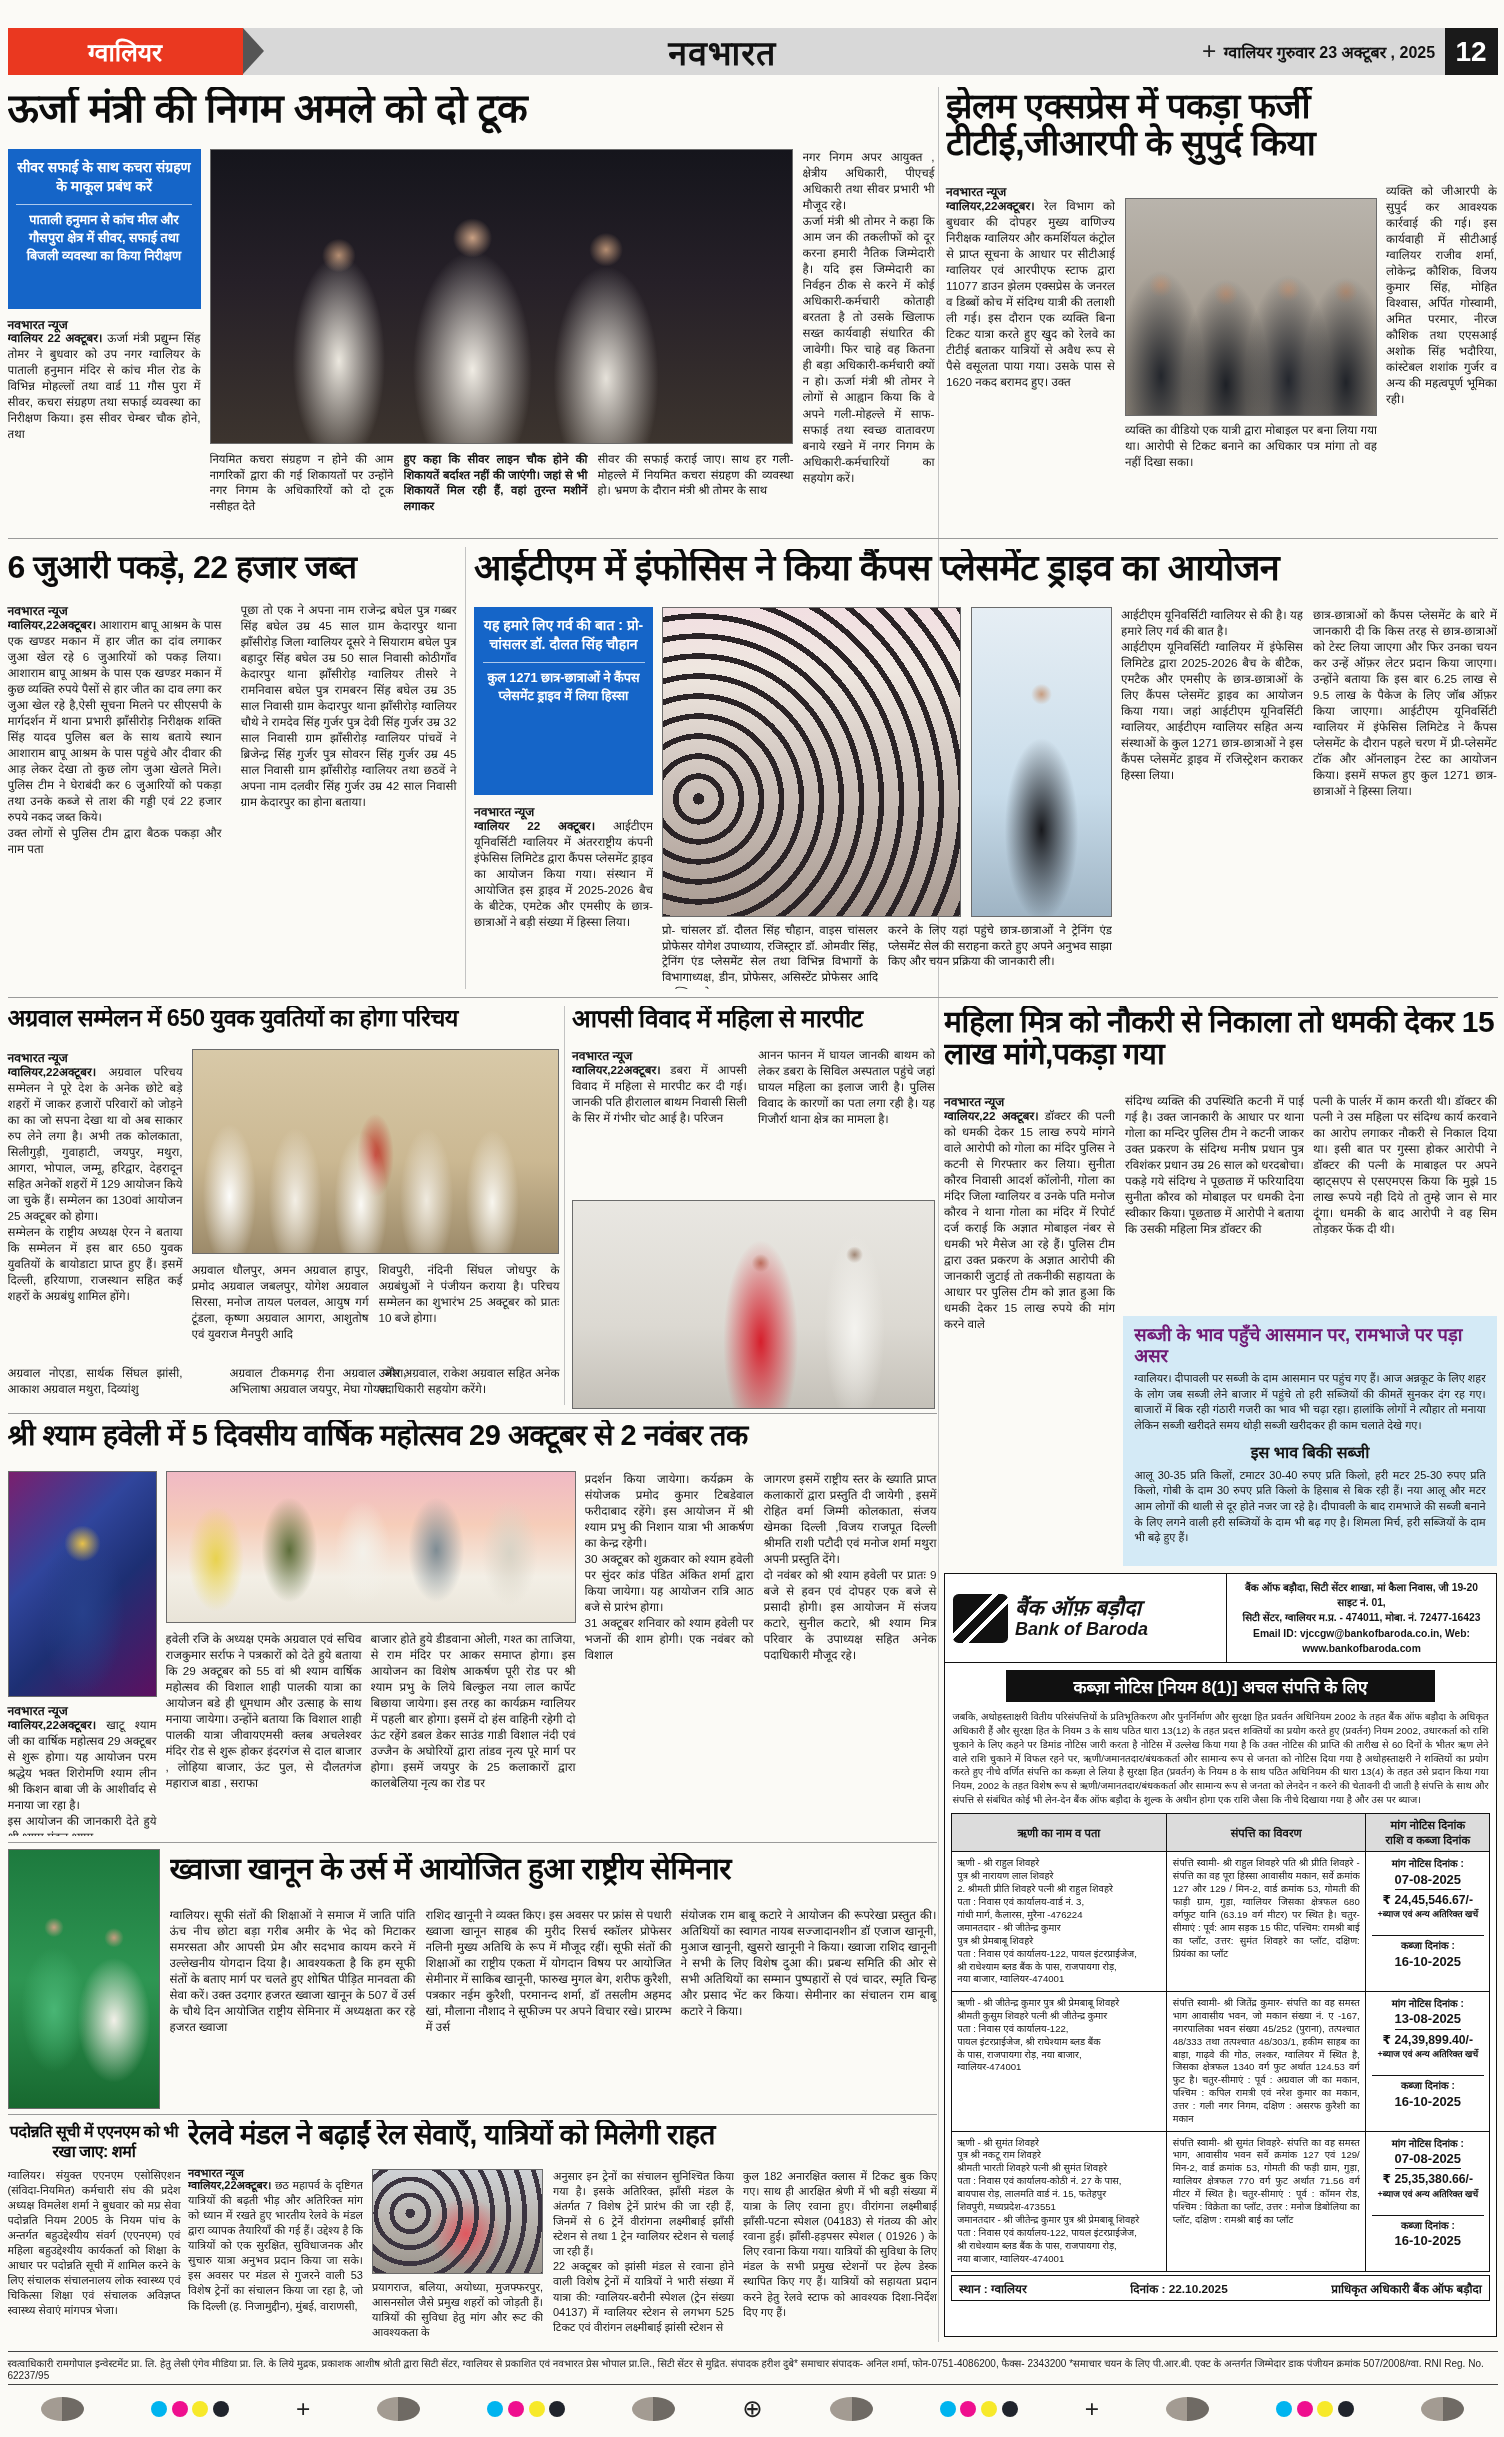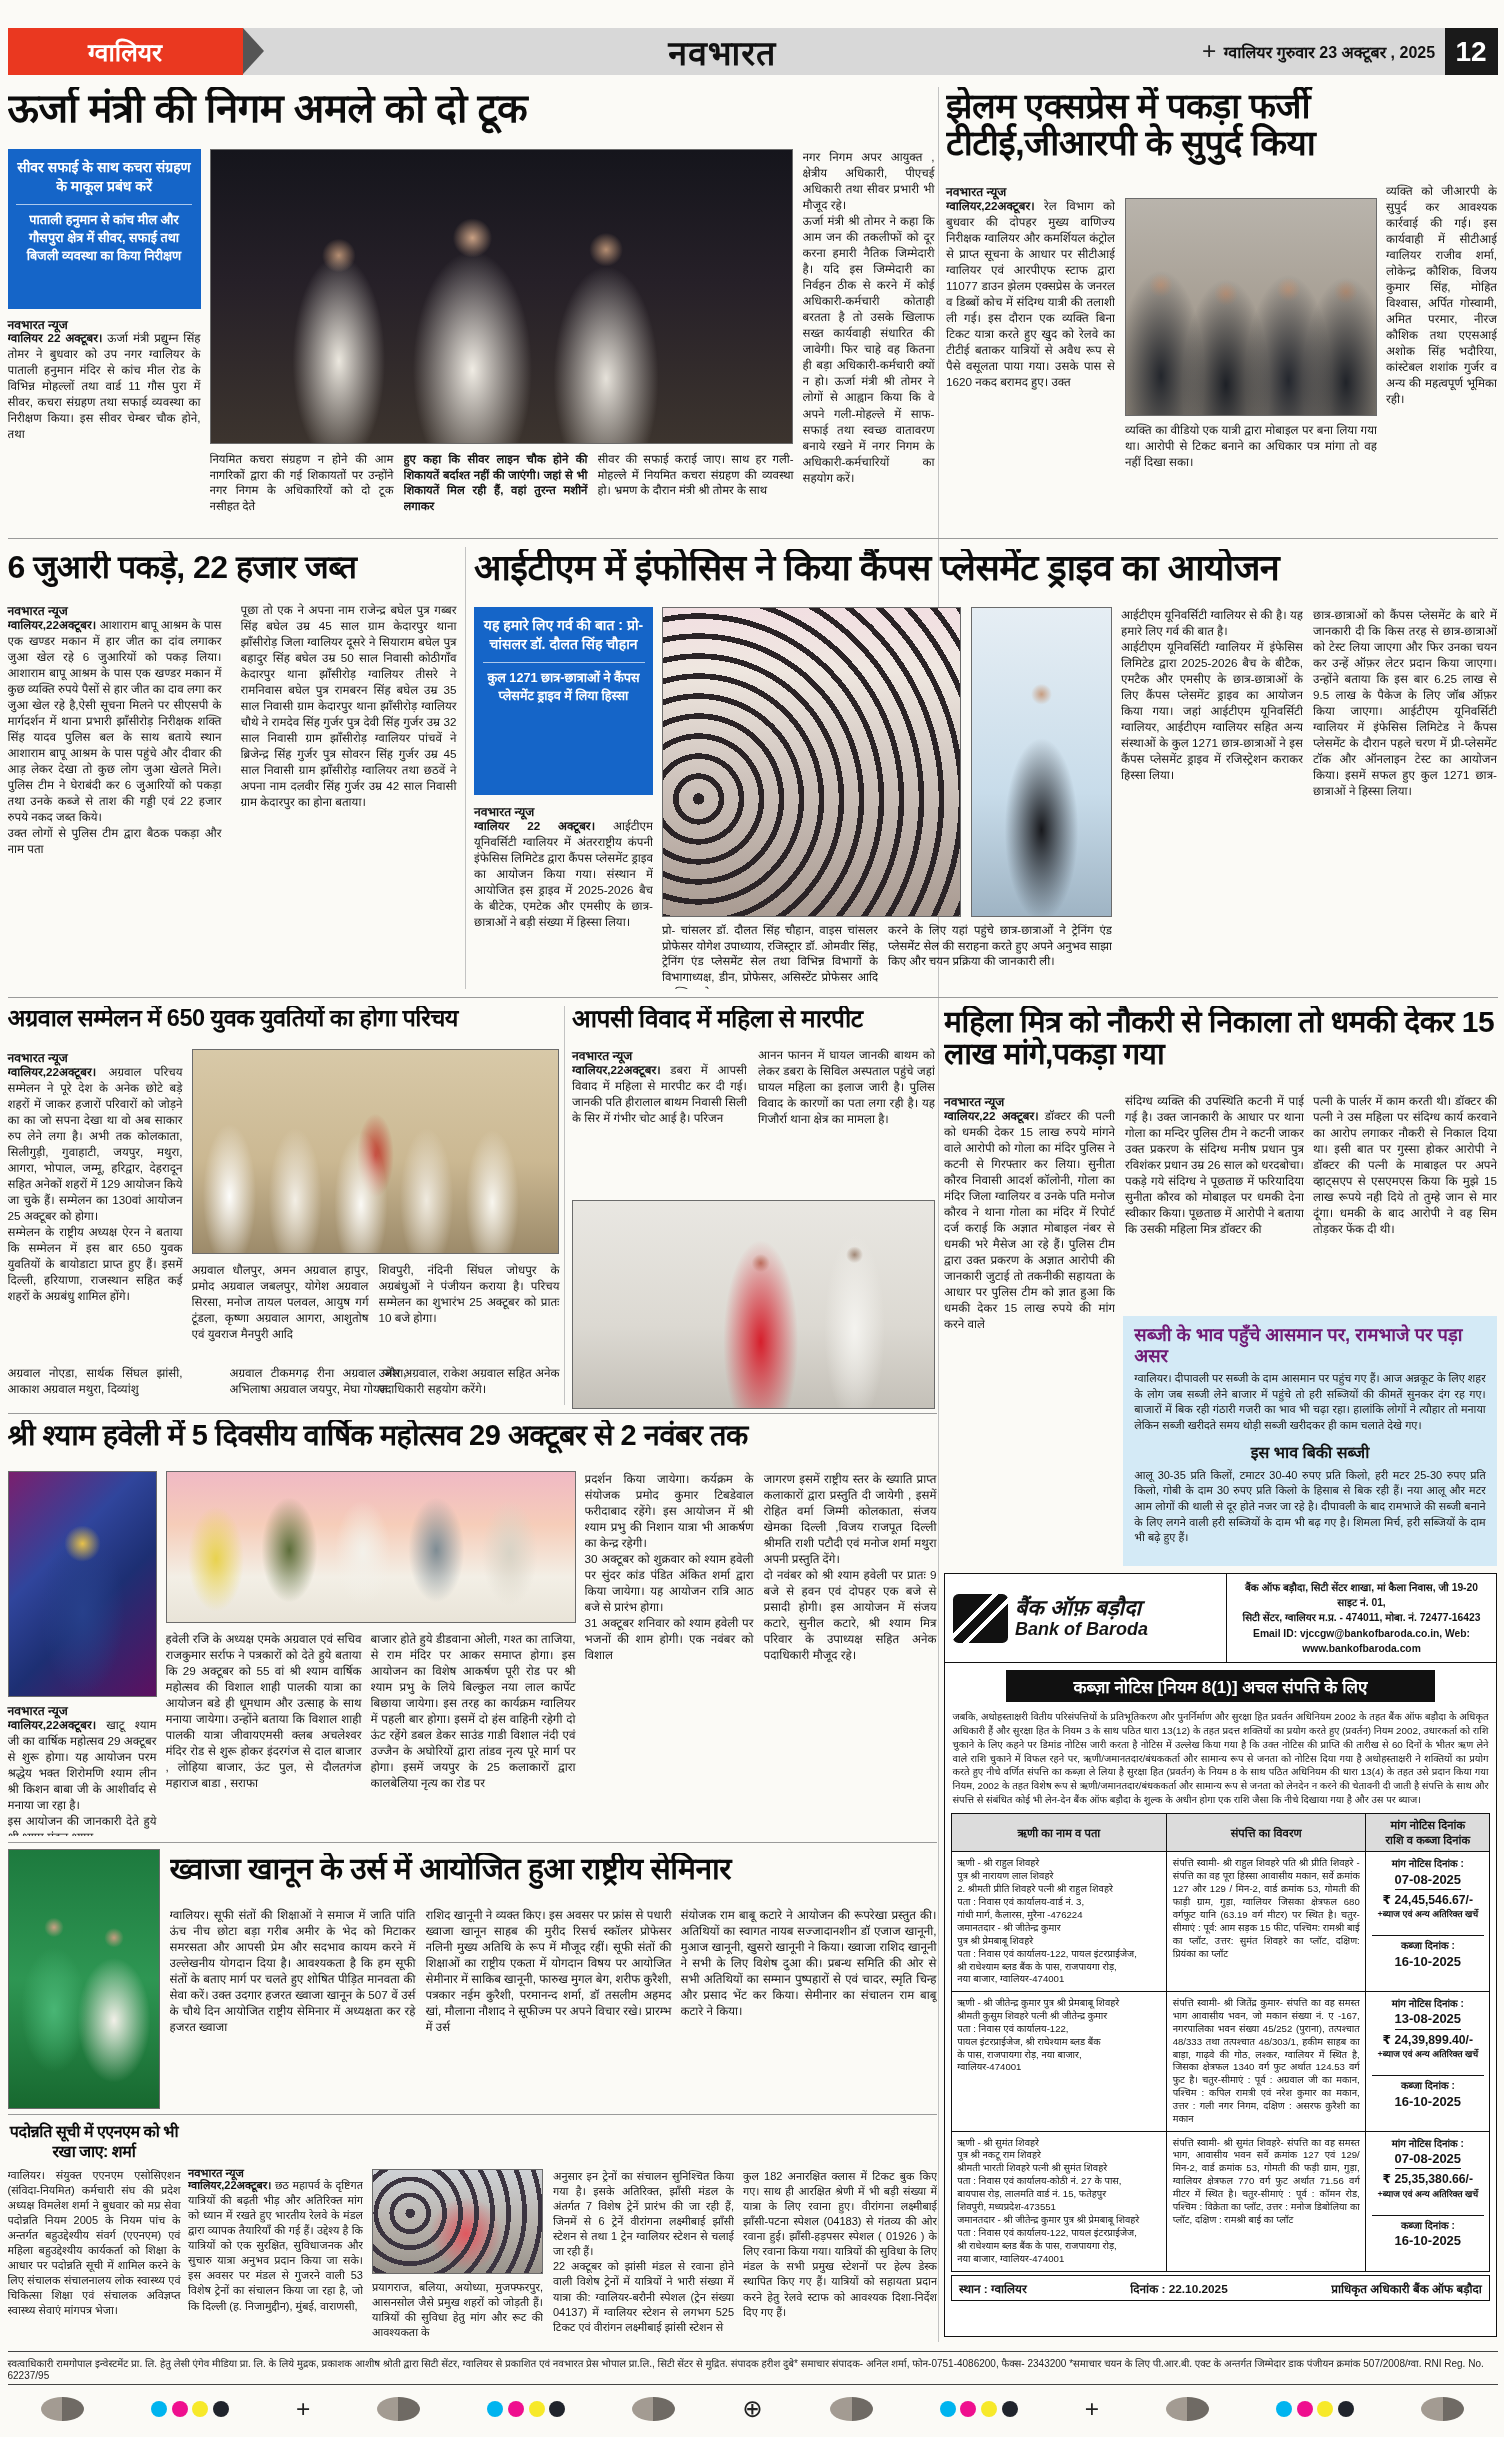--- a/index.html
+++ b/index.html
@@ -211,20 +211,21 @@
   </div>
 
   <div class="abs hrule" style="left:7.5px;top:2114px;width:929px;"></div>
 
   <div class="abs" style="left:7.5px;top:2122px;width:173px;height:220px;">
     <div class="hl" style="font-size:16px;text-align:center;line-height:1.25;margin-bottom:5.6px;">पदोन्नति सूची में एएनएम को भी रखा जाए: शर्मा</div>
     <div class="body" style="font-size:11px;height:167px;">ग्वालियर। संयुक्त एएनएम एसोसिएशन (संविदा-नियमित) कर्मचारी संघ की प्रदेश अध्यक्ष विमलेश शर्मा ने बुधवार को मप्र सेवा पदोन्नति नियम 2005 के नियम पांच के अन्तर्गत बहुउद्देश्यीय संवर्ग (एएनएम) एवं महिला बहुउद्देश्यीय कार्यकर्ता को शिक्षा के आधार पर पदोन्नति सूची में शामिल करने के लिए संचालक संचालनालय लोक स्वास्थ्य एवं चिकित्सा शिक्षा एवं संचालक अविज्ञप्त स्वास्थ्य सेवाएं मांगपत्र भेजा।</div>
   </div>
 
   <div class="abs" style="left:188px;top:2120px;width:749px;height:222px;">
+    <div class="abs hl one" style="left:0;top:0;width:749px;height:41px;font-size:28px;">रेलवे मंडल ने बढ़ाईं रेल सेवाएँ, यात्रियों को मिलेगी राहत</div>
     <div class="abs byline" style="left:0;top:45px;font-size:11.3px;">नवभारत न्यूज</div>
     <p class="abs body" style="left:0;top:58px;width:175px;height:164px;font-size:11px;margin:0;"><b class="dl">ग्वालियर,22अक्टूबर।</b> <span>छठ महापर्व के दृष्टिगत यात्रियों की बढ़ती भीड़ और अतिरिक्त मांग को ध्यान में रखते हुए भारतीय रेलवे के मंडल द्वारा व्यापक तैयारियाँ की गई हैं। उद्देश्य है कि यात्रियों को एक सुरक्षित, सुविधाजनक और सुचारु यात्रा अनुभव प्रदान किया जा सके। इस अवसर पर मंडल से गुजरने वाली 53 विशेष ट्रेनों का संचालन किया जा रहा है, जो कि दिल्ली (ह. निजामुद्दीन), मुंबई, वाराणसी,</span></p>
     <div class="abs photo ph-railway" style="left:184px;top:49px;width:171px;height:105px;"></div>
     <div class="abs body" style="left:184px;top:160px;width:171px;height:62px;font-size:11px;">प्रयागराज, बलिया, अयोध्या, मुजफ्फरपुर, आसनसोल जैसे प्रमुख शहरों को जोड़ती हैं। यात्रियों की सुविधा हेतु मांग और रूट की आवश्यकता के</div>
     <div class="abs body" style="left:365px;top:49px;width:181px;height:173px;font-size:11px;">अनुसार इन ट्रेनों का संचालन सुनिश्चित किया गया है। इसके अतिरिक्त, झाँसी मंडल के अंतर्गत 7 विशेष ट्रेनें प्रारंभ की जा रही हैं, जिनमें से 6 ट्रेनें वीरांगना लक्ष्मीबाई झाँसी स्टेशन से तथा 1 ट्रेन ग्वालियर स्टेशन से चलाई जा रही हैं।
 22 अक्टूबर को झांसी मंडल से रवाना होने वाली विशेष ट्रेनों में यात्रियों ने भारी संख्या में यात्रा की: ग्वालियर-बरौनी स्पेशल (ट्रेन संख्या 04137) में ग्वालियर स्टेशन से लगभग 525 टिकट एवं वीरांगन लक्ष्मीबाई झांसी स्टेशन से</div>
     <div class="abs body" style="left:555px;top:49px;width:194px;height:173px;font-size:11px;">कुल 182 अनारक्षित क्लास में टिकट बुक किए गए। साथ ही आरक्षित श्रेणी में भी बड़ी संख्या में यात्रा के लिए रवाना हुए। वीरांगना लक्ष्मीबाई झाँसी-पटना स्पेशल (04183) से गंतव्य की ओर रवाना हुई। झाँसी-हड़पसर स्पेशल ( 01926 ) के लिए रवाना किया गया। यात्रियों की सुविधा के लिए मंडल के सभी प्रमुख स्टेशनों पर हेल्प डेस्क स्थापित किए गए हैं। यात्रियों को सहायता प्रदान करने हेतु रेलवे स्टाफ को आवश्यक दिशा-निर्देश दिए गए हैं।</div>
   </div>
 
   <div class="abs" id="bank" style="left:944px;top:1573px;width:553px;height:764px;">

